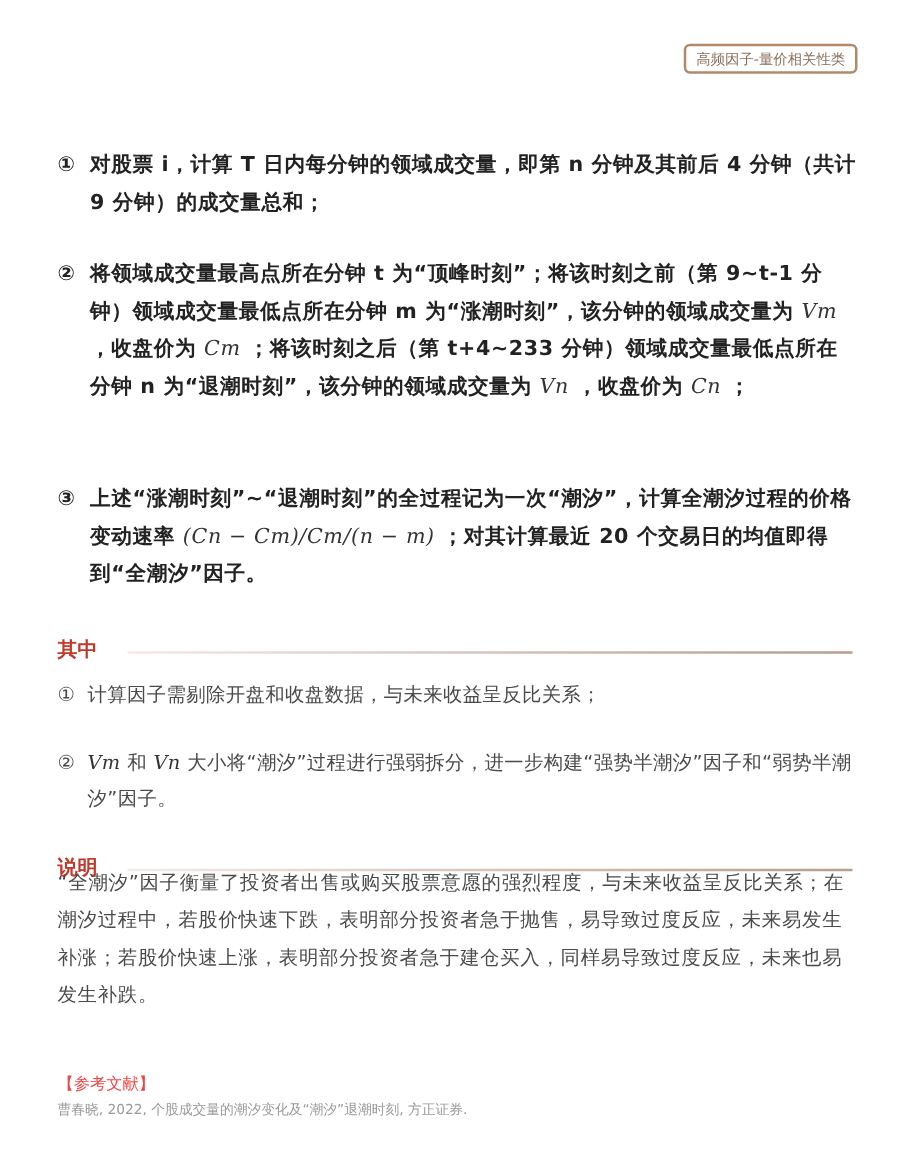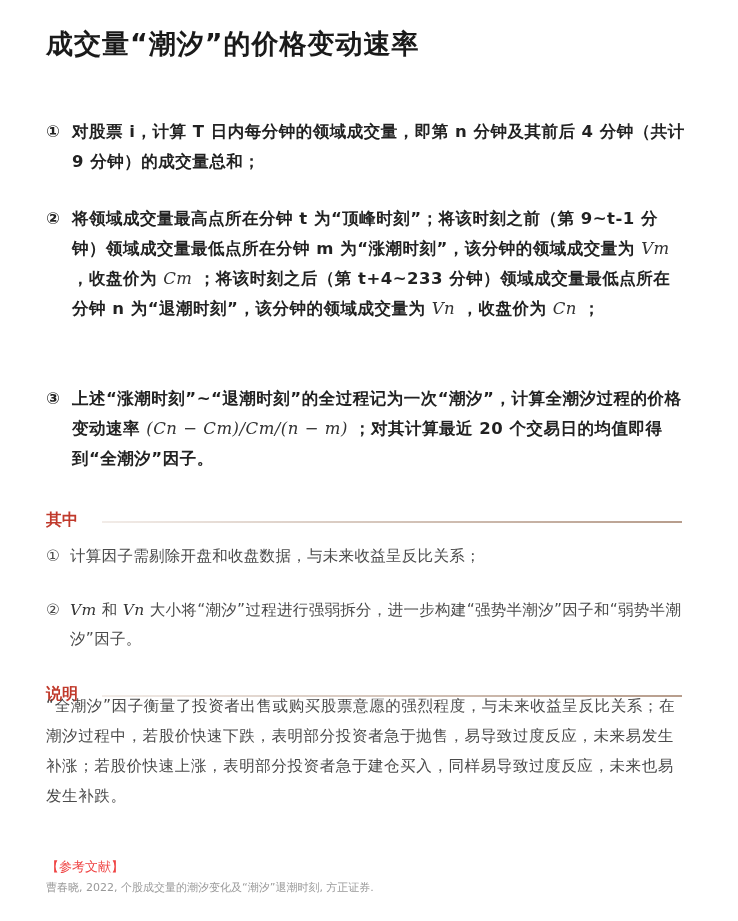--- a/index.html
+++ b/index.html
@@ -43,21 +43,21 @@
     position: absolute; left: 46px; width: 640px; font-size: 15.5px; line-height: 30px;
     color: #4a4a4a; letter-spacing: 0.6px;
   }
   .ref-head { position: absolute; left: 46px; top: 858px; font-size: 13px; color: #ef4444; }
   .ref-body { position: absolute; left: 46px; top: 880px; font-size: 11px; color: #999; white-space: nowrap; }
 </style>
 </head>
 <body>
 
 <div class="title-row">
-  <div class="title">成交量“潮汐”的价格变动速率</div>
+  <div class="tag">高频因子-量价相关性类</div>
 </div>
 
 <div class="item" style="top:117px;">
   <span class="num">①</span>
   <span class="txt">对股票 i，计算 T 日内每分钟的领域成交量，即第 n 分钟及其前后 4 分钟（共计 9 分钟）的成交量总和；</span>
 </div>
 
 <div class="item" style="top:204px;">
   <span class="num">②</span>
   <span class="txt"><span>将领域成交量最高点所在分钟 t 为“顶峰时刻”；将该时刻之前（第 9~t-1 分钟）领域成交量最低点所在分钟 m 为“涨潮时刻”，该分钟的领域成交量为 </span><span class="math">Vm</span><span> ，收盘价为 </span><span class="math">Cm</span><span> ；将该时刻之后（第 t+4~233 分钟）领域成交量最低点所在分钟 n 为“退潮时刻”，该分钟的领域成交量为 </span><span class="math">Vn</span><span> ，收盘价为 </span><span class="math">Cn</span><span> ；</span></span>

